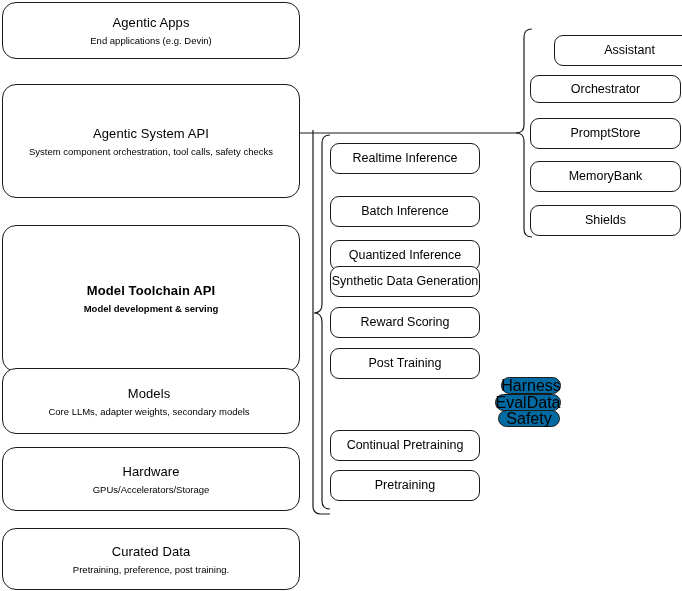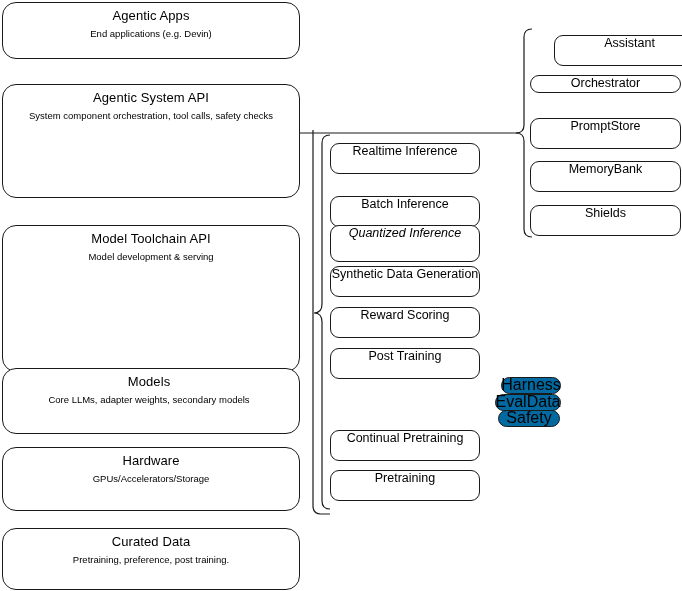--- a/index.html
+++ b/index.html
@@ -19,20 +19,21 @@
     overflow: hidden;
   }
   .node {
     position: absolute;
     box-sizing: border-box;
     border: 1.2px solid #1a1a1a;
     background: #ffffff;
     display: flex;
     flex-direction: column;
     align-items: center;
+    justify-content: center;
     text-align: center;
   }
   
   .layer {
     border-radius: 14px;
     padding: 4px 10px;
   }
   .layer .title {
     font-size: 13px;
     line-height: 17px;
@@ -79,21 +80,21 @@
   <div class="node layer" style="left:2px; top:2px; width:298px; height:57px;">
     <div class="title">Agentic Apps</div>
     <div class="subtitle">End applications (e.g. Devin)</div>
   </div>
 
   <div class="node layer" style="left:2px; top:84px; width:298px; height:114px;">
     <div class="title">Agentic System API</div>
     <div class="subtitle">System component orchestration, tool calls, safety checks</div>
   </div>
 
-  <div class="node layer" style="left:2px; top:225px; width:298px; height:147px;">
+  <div class="node layer" style="left:2px; top:225px; width:298px; height:147px;font-weight:bold;">
     <div class="title">Model Toolchain API</div>
     <div class="subtitle">Model development &amp; serving</div>
   </div>
 
   <div class="node layer" style="left:2px; top:368px; width:298px; height:66px;padding-left:6px;">
     <div class="title">Models</div>
     <div class="subtitle">Core LLMs, adapter weights, secondary models</div>
   </div>
 
   <div class="node layer" style="left:2px; top:447px; width:298px; height:64px;">
@@ -126,21 +127,21 @@
       <path d="M20,3 Q12,3 12,11 L12,99 Q12,107 4,107 Q12,107 12,115 L12,203 Q12,211 20,211"></path>
     </svg>
   </div>
 
   <div class="node cap" style="left:330px; top:143px; width:150px; height:31px;">
     <span>Realtime Inference</span>
   </div>
   <div class="node cap" style="left:330px; top:196px; width:150px; height:31px;">
     <span>Batch Inference</span>
   </div>
-  <div class="node cap" style="left:330px; top:225px; width:150px; height:37px;font-style:italic;">
+  <div class="node cap" style="left:330px; top:240px; width:150px; height:31px;">
     <span>Quantized Inference</span>
   </div>
   <div class="node cap" style="left:330px; top:266px; width:150px; height:31px;">
     <span>Synthetic Data Generation</span>
   </div>
   <div class="node cap" style="left:330px; top:307px; width:150px; height:31px;">
     <span>Reward Scoring</span>
   </div>
   <div class="node cap" style="left:330px; top:348px; width:150px; height:31px;">
     <span>Post Training</span>
@@ -158,21 +159,21 @@
   <div class="node pill" style="left:466px; top:394px; width:66px; height:17px; z-index:6;">
     <span>EvalData</span>
   </div>
   <div class="node pill" style="left:469px; top:410px; width:62px; height:17px; z-index:7;">
     <span>Safety</span>
   </div>
 
   <div class="node cap" style="left:554px; top:35px; width:151px; height:31px;">
     <span>Assistant</span>
   </div>
-  <div class="node cap" style="left:530px; top:75px; width:151px; height:18px;">
+  <div class="node cap" style="left:530px; top:75px; width:151px; height:28px;">
     <span>Orchestrator</span>
   </div>
   <div class="node cap" style="left:530px; top:118px; width:151px; height:31px;">
     <span>PromptStore</span>
   </div>
   <div class="node cap" style="left:530px; top:161px; width:151px; height:31px;">
     <span>MemoryBank</span>
   </div>
   <div class="node cap" style="left:530px; top:205px; width:151px; height:31px;">
     <span>Shields</span>

